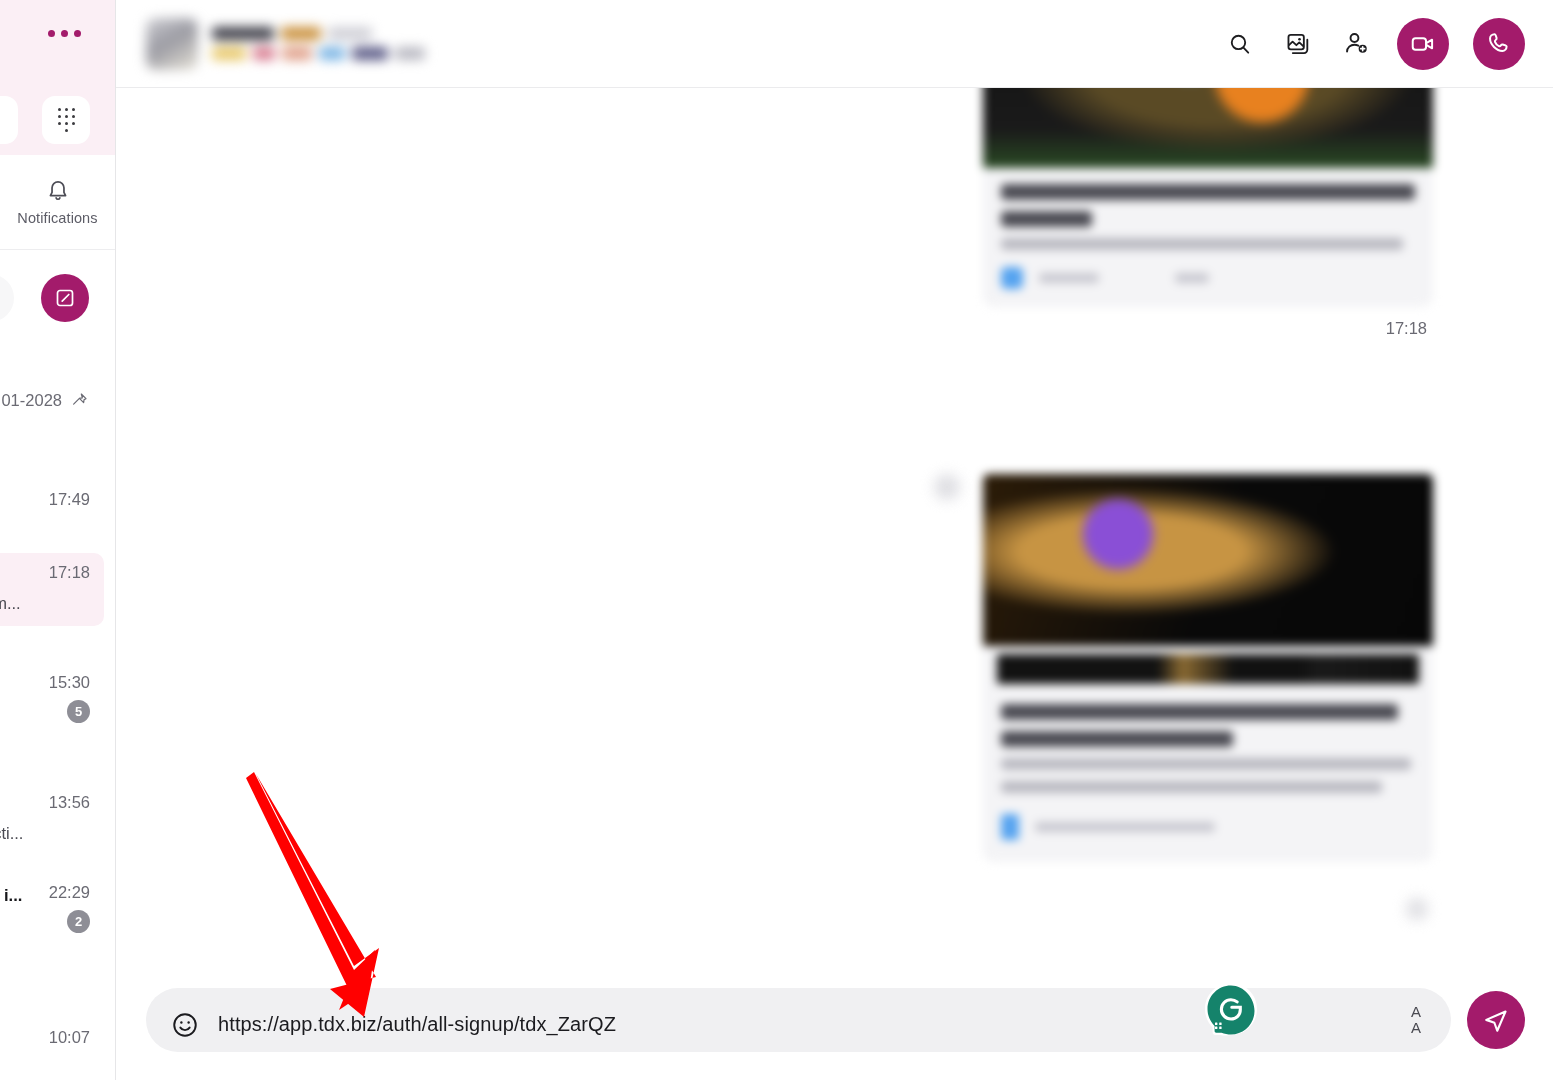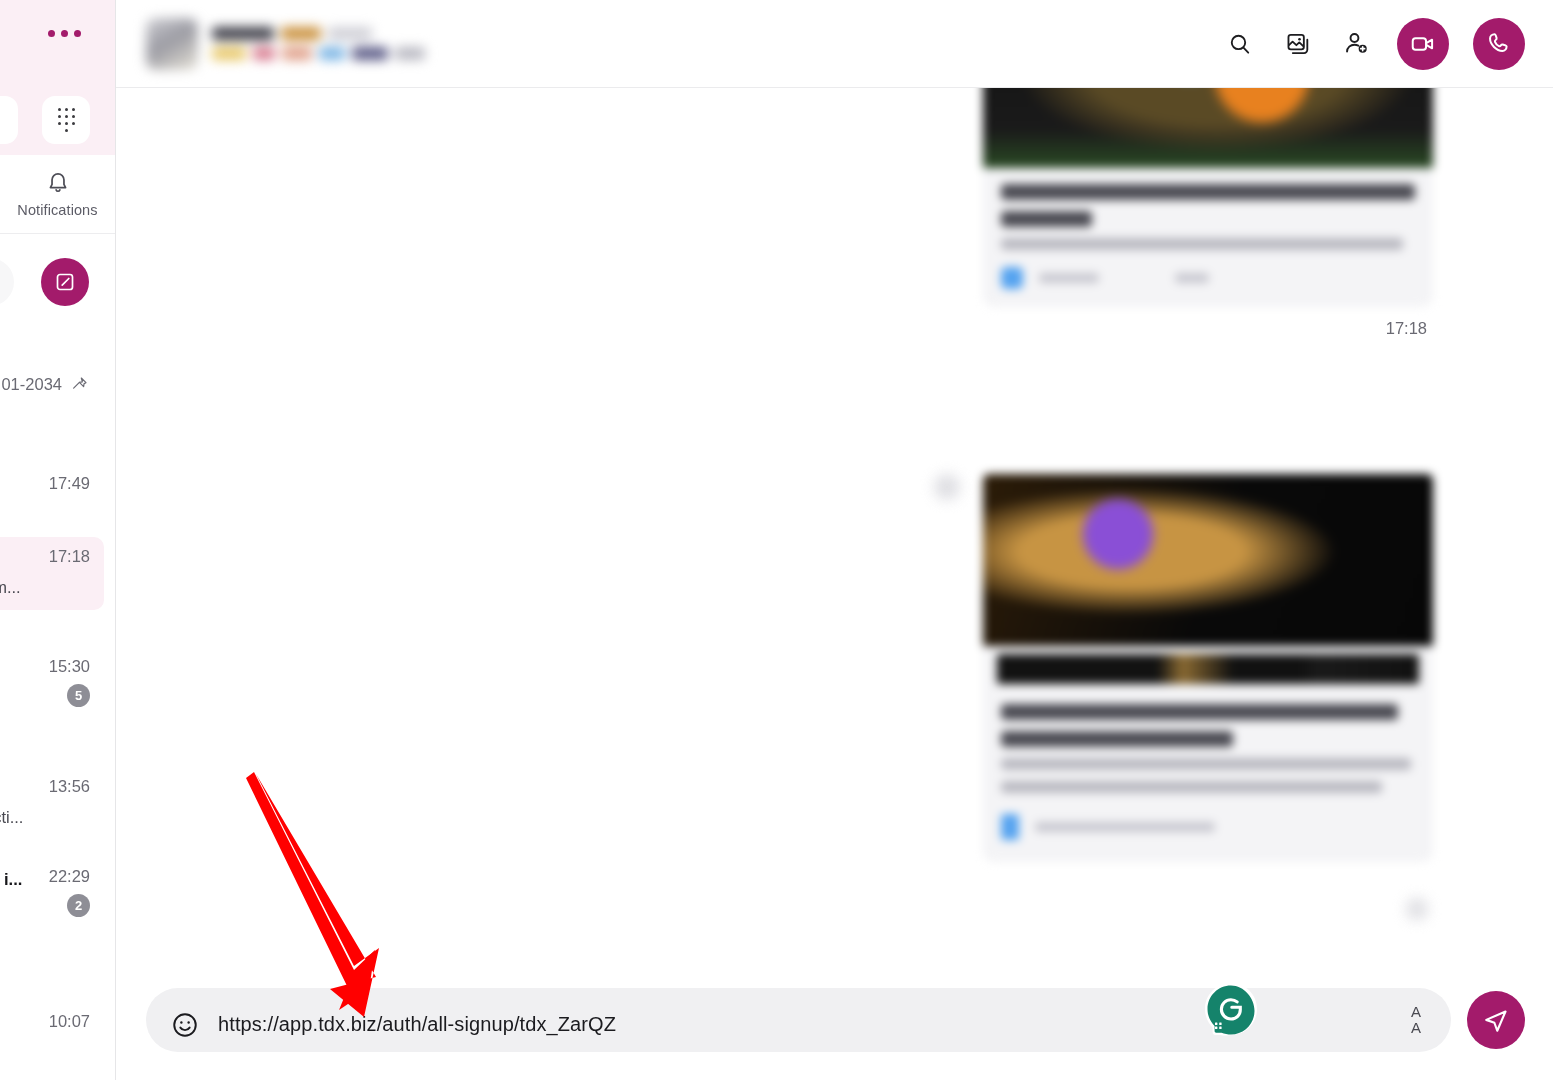--- a/index.html
+++ b/index.html
@@ -59,21 +59,21 @@
     grid-template-rows: repeat(4, 4px);
     gap: 3px;
     justify-items: center; align-items: center;
   }
   .keypad-grid span {
     width: 3px; height: 3px; border-radius: 50%; background: #3b3b3f;
   }
   .keypad-grid span.hidden-dot { background: transparent; }
 
   .notif-block {
-    height: 79px;
+    height: 95px;
     border-bottom: 1px solid #ededef;
     display: flex; flex-direction: column;
     align-items: center; justify-content: center;
     gap: 6px;
     cursor: pointer;
     background: #fff;
   }
   .notif-label {
     font-size: 14.5px; color: #5c5c66; letter-spacing: .1px;
   }
@@ -336,21 +336,21 @@
       <div class="compose-btn">
         <svg width="24" height="24" viewBox="0 0 24 24" fill="none" stroke="#fff" stroke-width="1.7">
           <rect x="4.5" y="4.5" width="15" height="15" rx="2.5"></rect>
           <path d="M9.2 15.1l6.6-6.6" stroke-linecap="round"></path>
         </svg>
       </div>
     </div>
 
     <div class="conv-list">
       <div class="pin-row">
-        <span class="pin-date">01-2034</span>
+        <span class="pin-date">01-2028</span>
         <svg width="19" height="19" viewBox="0 0 24 24" fill="none" stroke="#6a6a73" stroke-width="1.5">
           <path d="M14.3 3.8l5.9 5.9-2.4 1.2-.6 3.7-5.3-5.3 3.7-.6z" stroke-linejoin="round"></path>
           <path d="M11.9 9.3L4.6 16.6" stroke-linecap="round"></path>
         </svg>
       </div>
 
       <div class="conv-item" style="top:134px">
         <div class="conv-time">17:49</div>
       </div>
 

